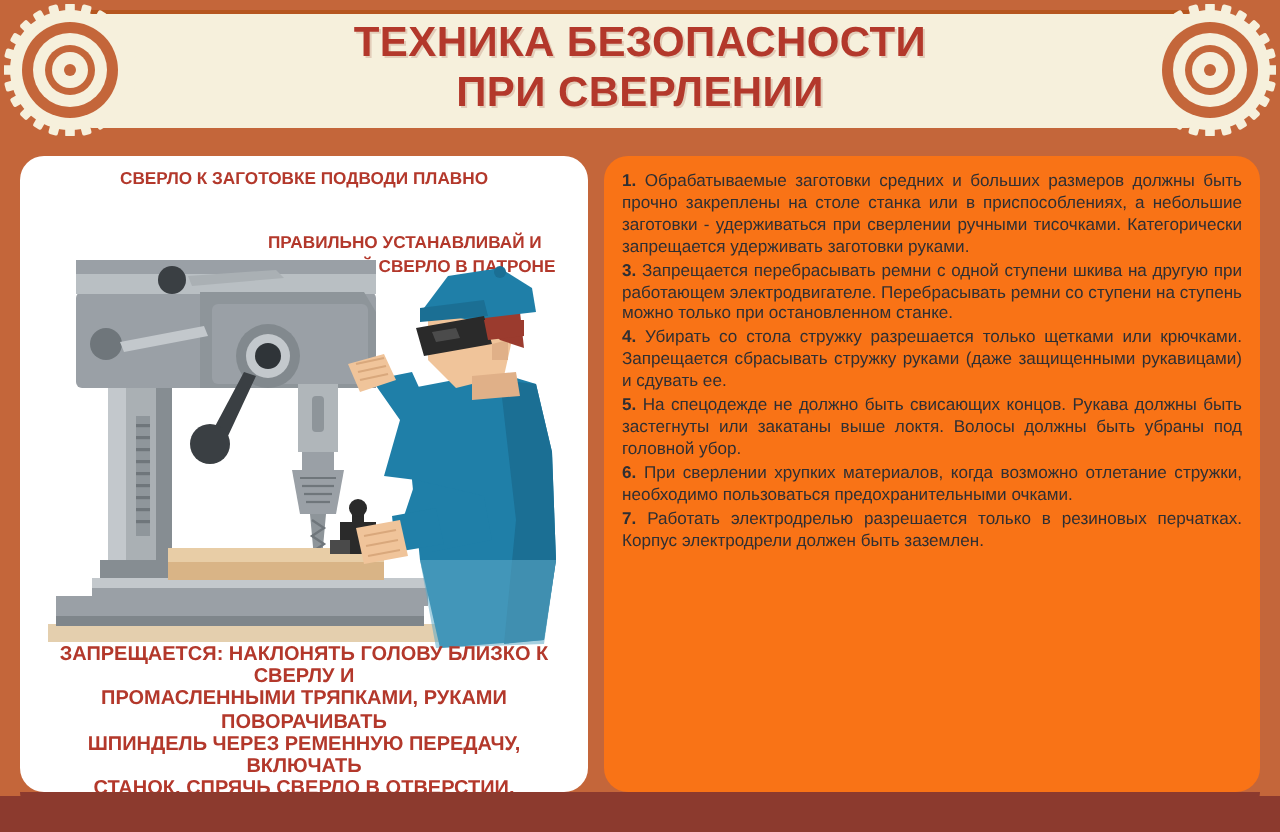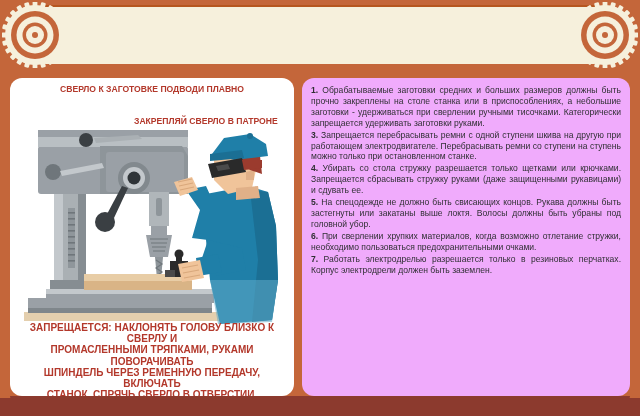--- a/index.html
+++ b/index.html
@@ -71,21 +71,21 @@
     left: 10px; top: 78px;
     width: 284px; height: 318px;
     background: #ffffff;
     border-radius: 12px;
     overflow: hidden;
   }
   .panel-right {
     position: absolute;
     left: 302px; top: 78px;
     width: 328px; height: 318px;
-    background: #f0abfc;
+    background: #f97316;
     border-radius: 12px;
     overflow: hidden;
   }
   .bottom-band {
     position: absolute;
     left: 0; top: 398px;
     width: 640px; height: 18px;
     background: #8c3a2e;
   }
   .bottom-band-inner {
@@ -236,29 +236,34 @@
           <use href="#teethR" transform="rotate(345)"></use>
         </g>
         <circle r="24" fill="#c4663a"></circle>
         <circle r="18.5" fill="#f6f0dc"></circle>
         <circle r="12.5" fill="#c4663a"></circle>
         <circle r="9" fill="#f6f0dc"></circle>
         <circle r="3" fill="#c4663a"></circle>
       </g>
     </svg>
 
+    <div class="title">
+      <span>ТЕХНИКА БЕЗОПАСНОСТИ</span>
+      <span>ПРИ СВЕРЛЕНИИ</span>
+    </div>
   </div>
 
   <div class="panel-left">
 
     <div class="lbl-top">
       <span>СВЕРЛО К ЗАГОТОВКЕ ПОДВОДИ ПЛАВНО</span>
     </div>
 
     <div class="lbl-chuck">
+      <span>ПРАВИЛЬНО УСТАНАВЛИВАЙ И</span>
       <span>ЗАКРЕПЛЯЙ СВЕРЛО В ПАТРОНЕ</span>
     </div>
 
     <svg class="illus" viewBox="0 0 284 200">
 
       <rect x="14" y="182" width="196" height="9" fill="#e4cfae"></rect>
       <rect x="18" y="168" width="184" height="15" fill="#9aa0a6"></rect>
       <rect x="18" y="178" width="184" height="5" fill="#7f868b"></rect>
 
       <rect x="44" y="62" width="32" height="108" fill="#aab0b4"></rect>

